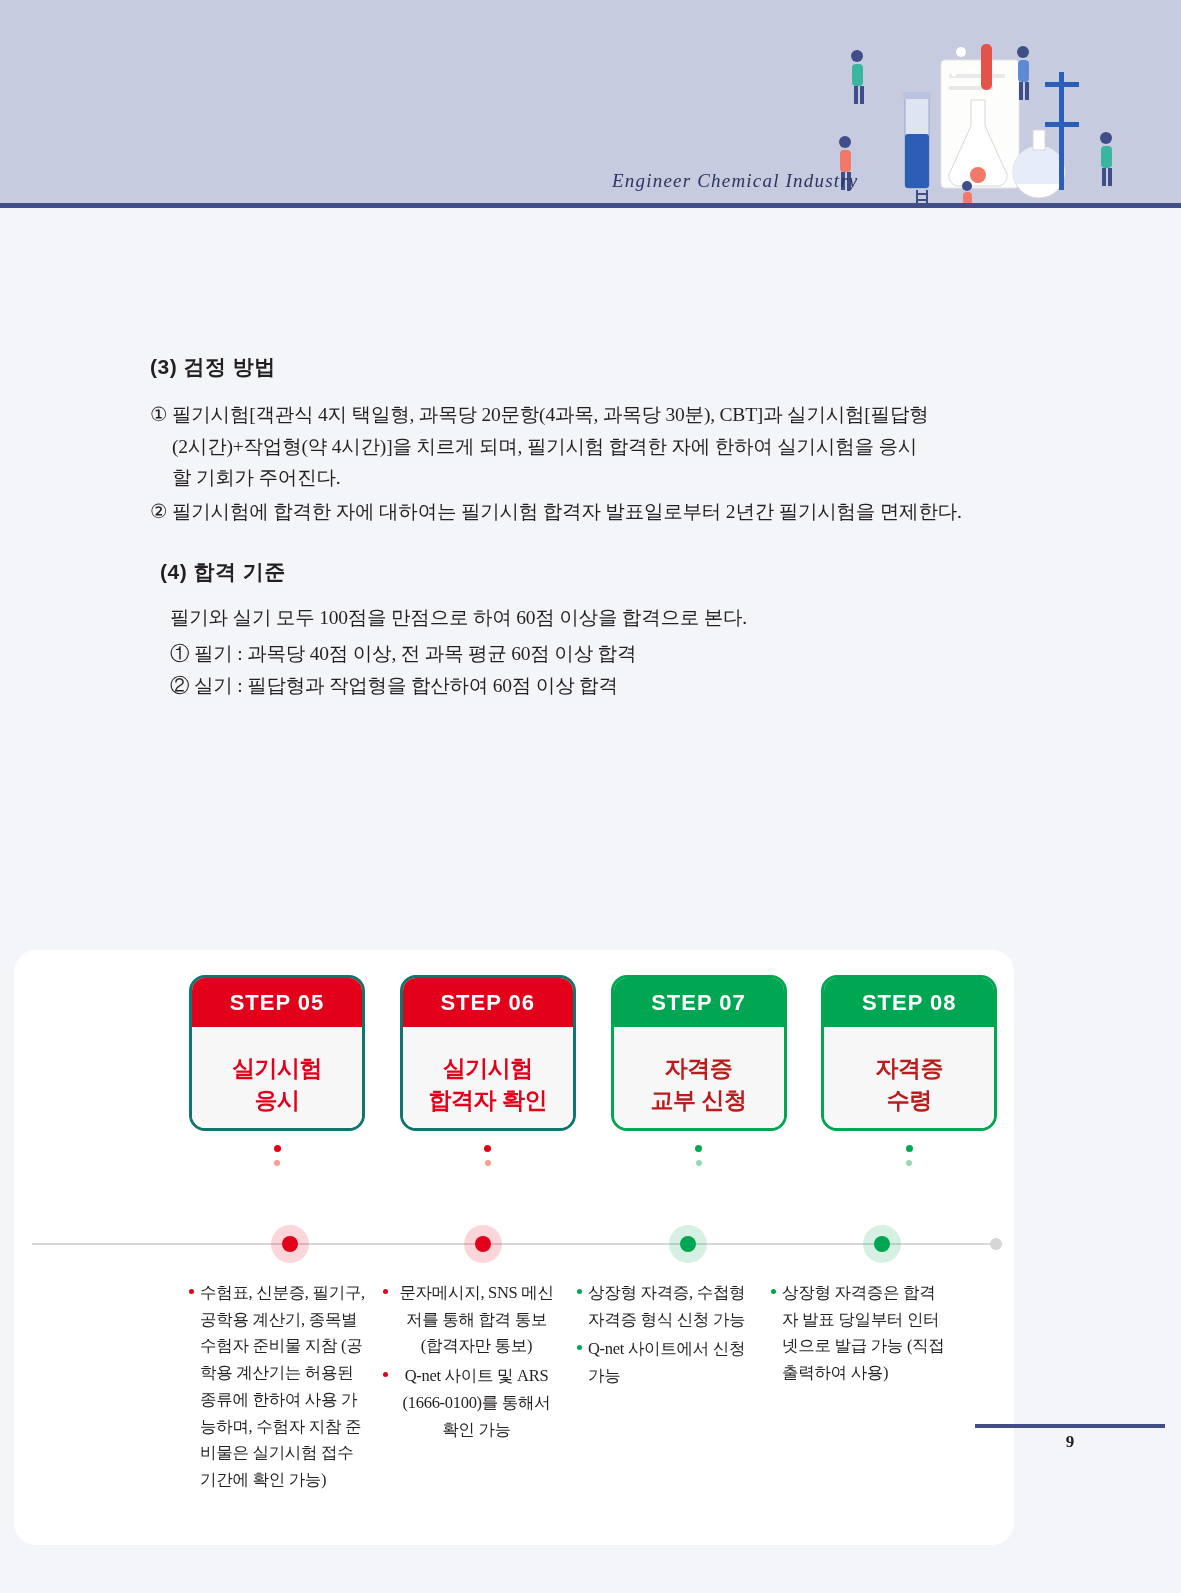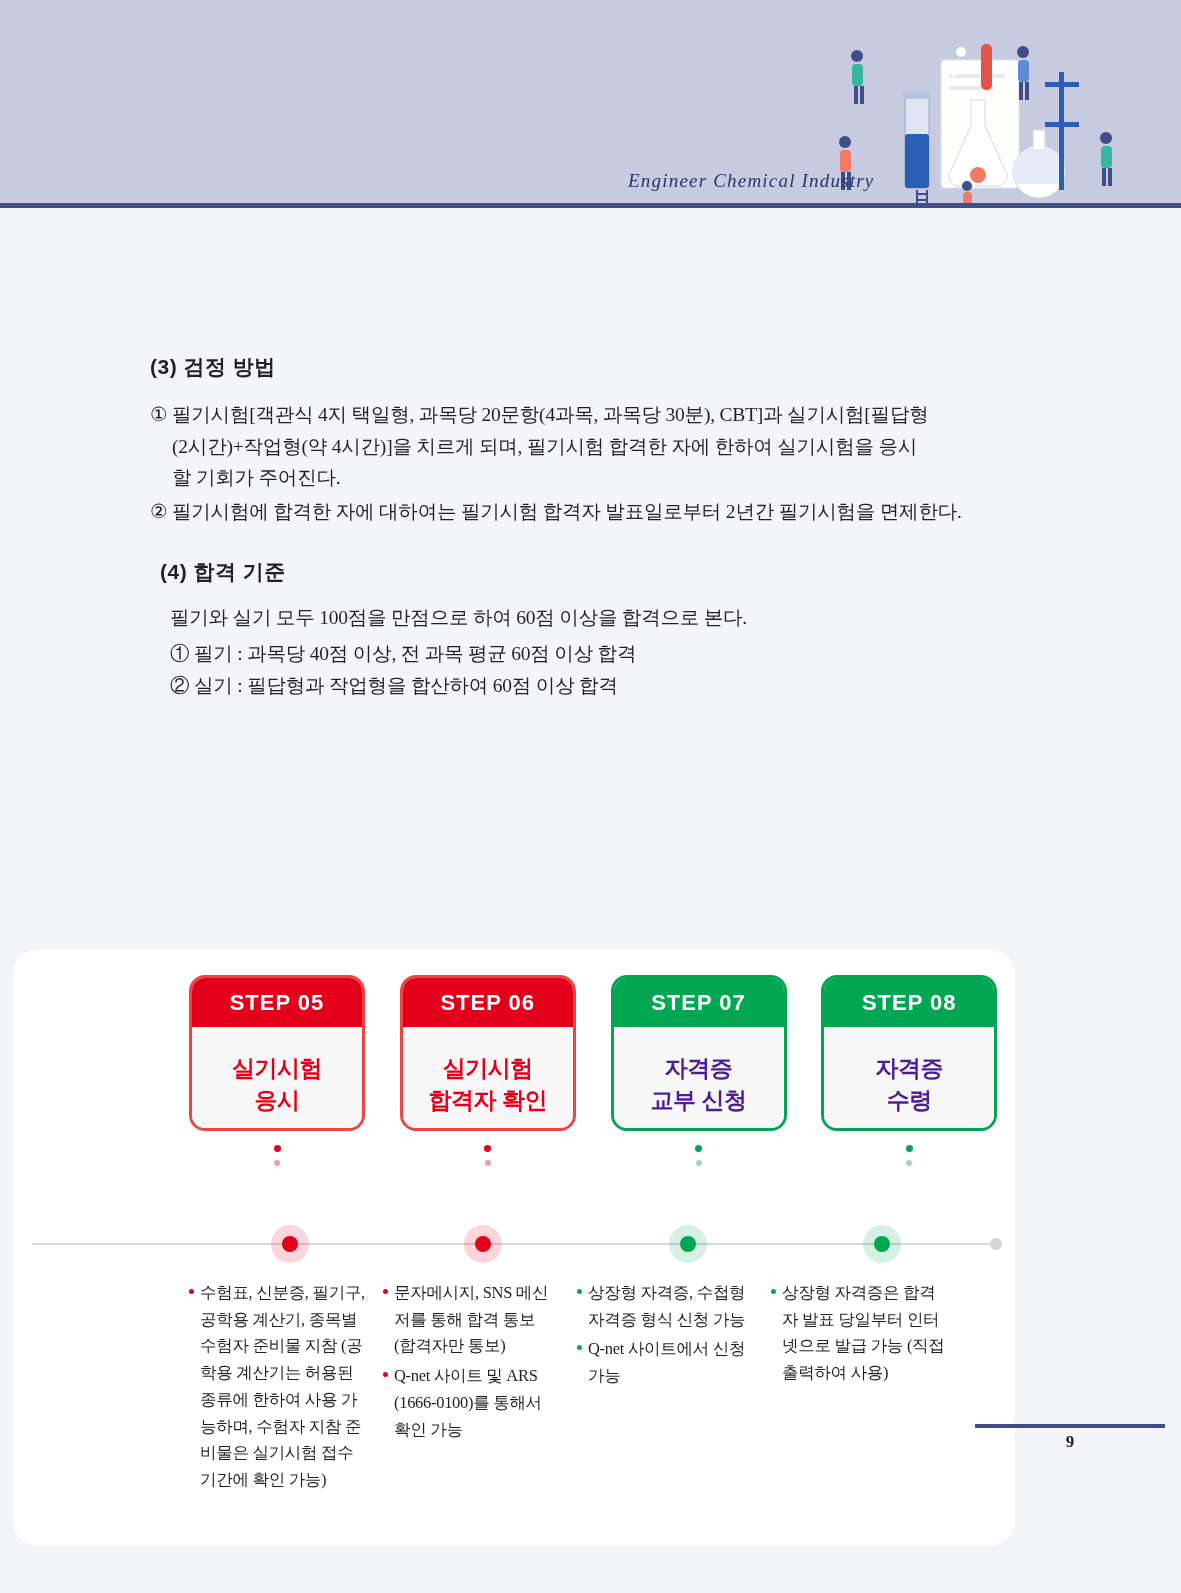--- a/index.html
+++ b/index.html
@@ -24,21 +24,21 @@
   }
   .header-rule {
     position: absolute;
     top: 203px; left: 0;
     width: 1181px; height: 5px;
     background: #3f4e86;
   }
   .header-title {
     position: absolute;
     top: 170px;
-    left: 628px;
+    left: 612px;
     font-family: "Liberation Serif", serif;
     font-style: italic;
     font-size: 19px;
     letter-spacing: 1.2px;
     color: #2c3560;
     white-space: nowrap;
   }
   .header-art {
     position: absolute;
     right: 60px;
@@ -98,21 +98,21 @@
   }
   .step-col.c0 { margin-left: 175px; }
   .step-col.c1 { margin-left: 18px; }
   .step-col.c2 { margin-left: 18px; }
   .step-col.c3 { margin-left: 18px; }
 
   .step-card {
     width: 176px;
     border-radius: 16px;
     overflow: hidden;
-    border: 3px solid #ef4444;
+    border: 3px solid #0f766e;
     background: #f7f7f7;
   }
   .step-card.green { border-color: #00a651; }
   .step-head {
     background: #e3001b;
     color: #fff;
     font-weight: bold;
     font-size: 22px;
     letter-spacing: 1px;
     text-align: center;
@@ -122,21 +122,21 @@
   .step-body {
     background: #f7f7f7;
     text-align: center;
     padding: 26px 0 12px;
     font-weight: bold;
     font-size: 23px;
     line-height: 1.38;
     color: #e3001b;
     letter-spacing: -0.5px;
   }
-  .step-card.green .step-body { color: #4c1d95; }
+  .step-card.green .step-body { color: #b91c1c; }
 
   
   .dots {
     width: 176px;
     text-align: center;
     padding-top: 14px;
   }
   .dot-sm { width: 7px; height: 7px; border-radius: 50%; background: #e3001b; margin: 0 auto 8px; }
   .dot-sm.s2 { background: #f3a08f; width: 6px; height: 6px; }
   .green .dot-sm { background: #00a651; }
@@ -182,21 +182,21 @@
 
   
   .desc-row {
     position: absolute;
     top: 330px; left: 0;
     width: 1000px;
     display: flex;
   }
   .desc-col { width: 176px; }
   .desc-col.c0 { margin-left: 175px; }
-  .desc-col.c1 { margin-left: 18px; }
+  .desc-col.c1 { margin-left: 18px; text-align: center; }
   .desc-col.c2 { margin-left: 18px; }
   .desc-col.c3 { margin-left: 18px; }
   .bullet {
     display: flex;
     font-family: "Liberation Serif", serif;
     font-size: 16.5px;
     color: #231f20;
     line-height: 1.62;
     letter-spacing: -0.3px;
     margin-bottom: 3px;

